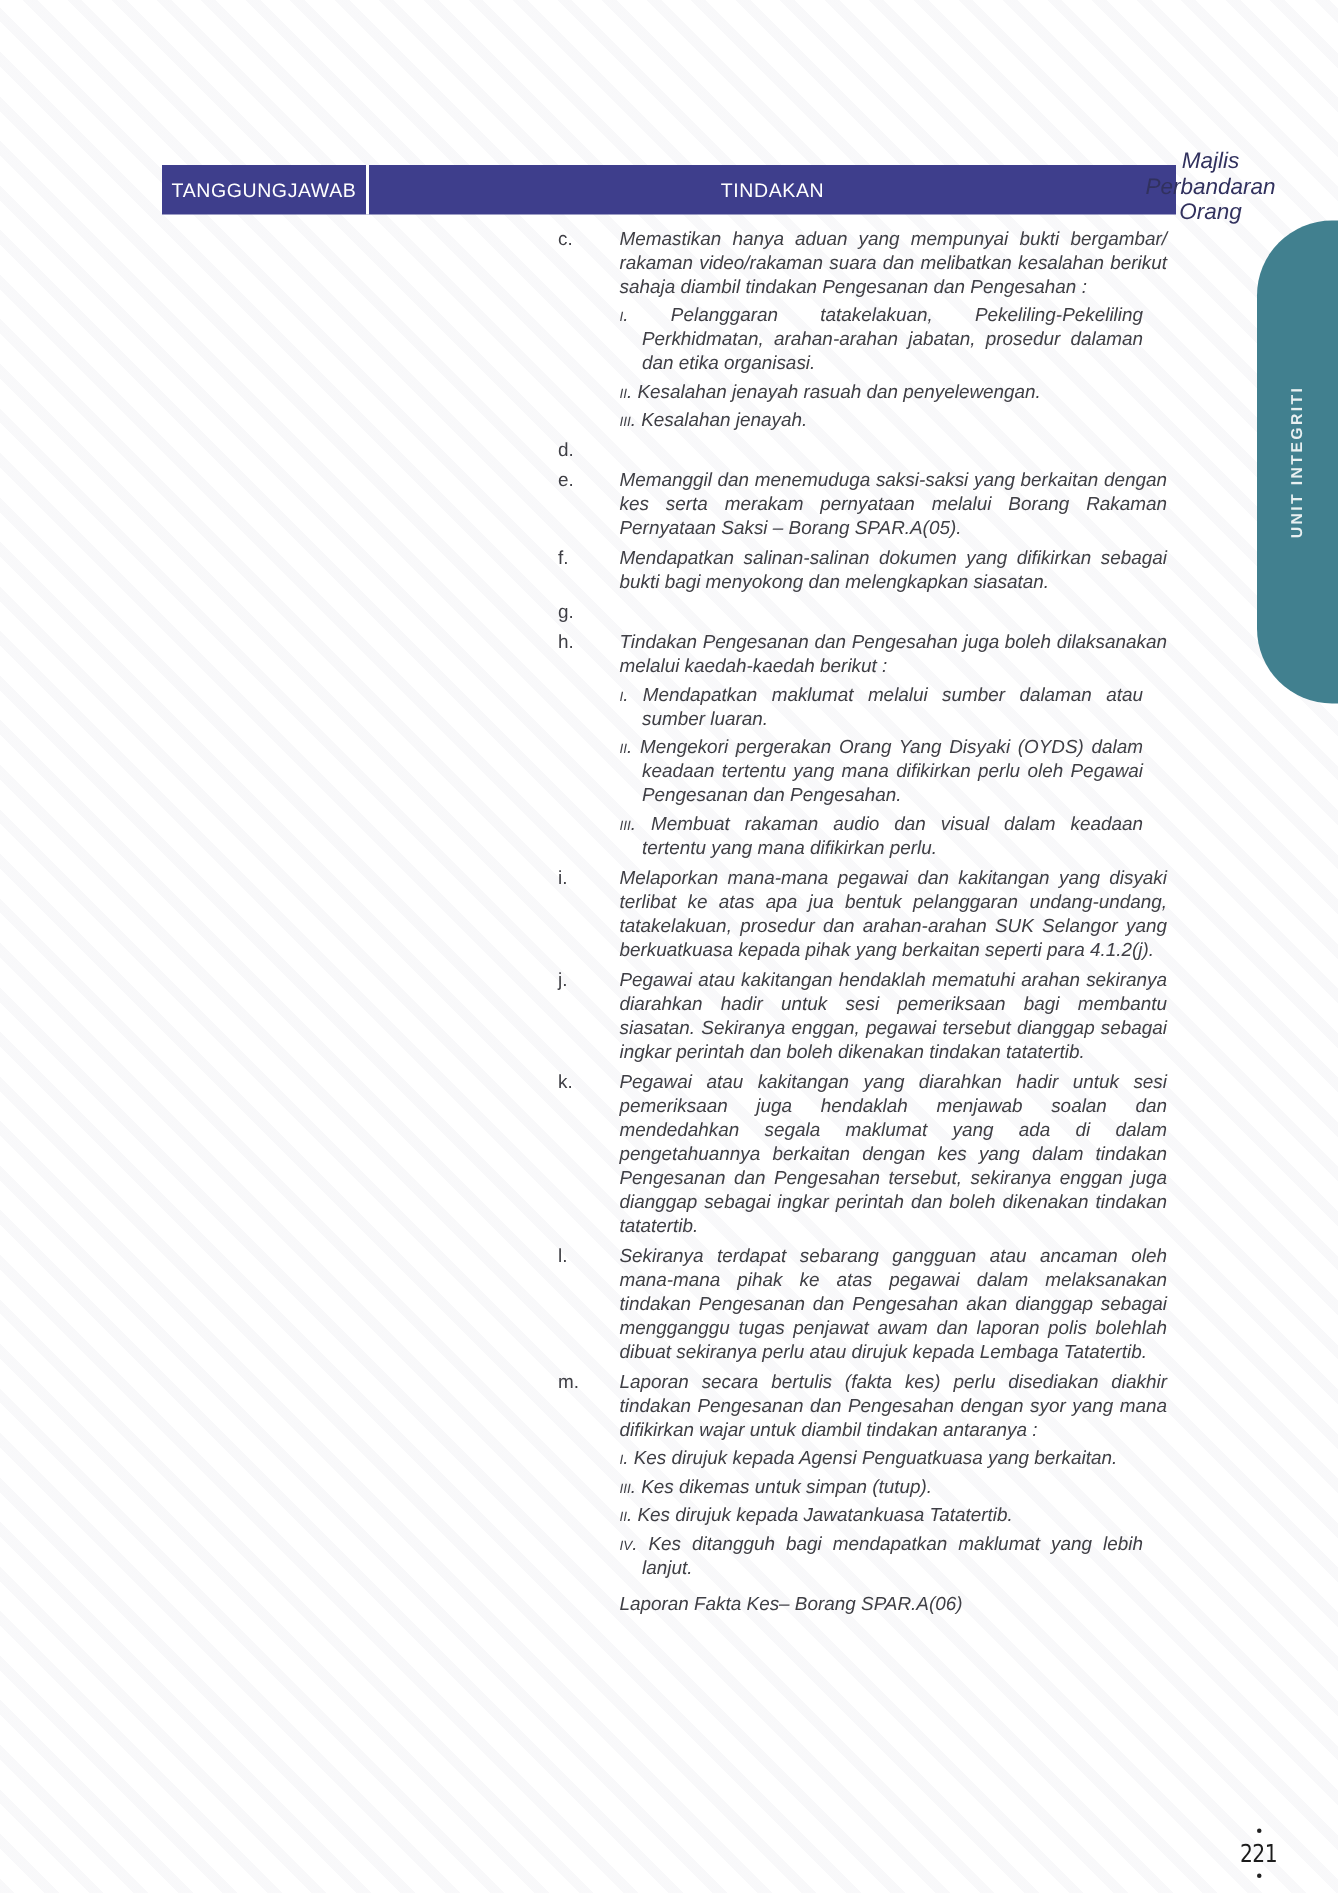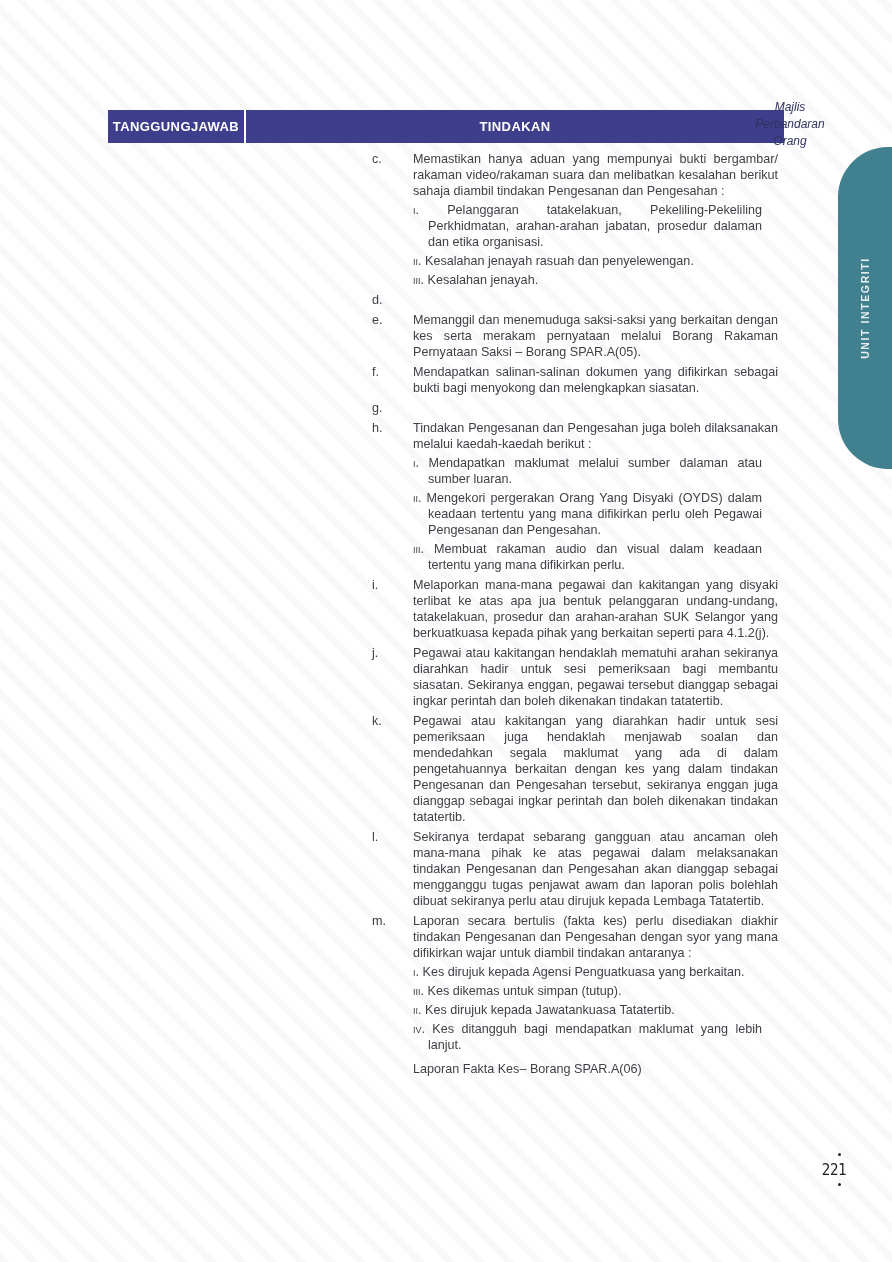--- a/index.html
+++ b/index.html
@@ -14,31 +14,31 @@
       rgba(225,225,232,0.22) 0px, rgba(225,225,232,0.22) 7px,
       rgba(255,255,255,0) 7px, rgba(255,255,255,0) 21px);
   }
   
   .thead{
     position:absolute;left:108px;top:110px;width:676px;height:33px;
     background:var(--header-bg,#3e3e8c);
     display:flex;align-items:stretch;
   }
   .th{
-    color:#ffffff;font-weight:bold;font-size:13px;letter-spacing:0.4px;
+    color:#ffffff;font-weight:normal;font-size:13px;letter-spacing:0.4px;
     display:flex;align-items:center;justify-content:center;
   }
   .th-left{width:136px;}
   .th-div{width:2px;background:#ffffff;}
   .th-right{flex:1;}
   
   .org{
-    position:absolute;left:744px;top:99px;width:92px;
+    position:absolute;left:761px;top:99px;width:92px;
     text-align:center;font-style:italic;
-    font-size:12px;line-height:17px;
+    font-size:15px;line-height:17px;
     color:var(--org-color,#31315e);
   }
   
   .tab{
     position:absolute;left:838px;top:147px;width:54px;height:322px;
     background:var(--tab-bg,#41808f);
     border-radius:50px 0 0 50px;
     display:flex;align-items:center;justify-content:center;
   }
   .tab-label{
@@ -49,32 +49,32 @@
   }
   
   .content{
     position:absolute;left:372px;top:151px;width:406px;
     color:var(--text-color,#3f3f45);
     font-size:12.6px;line-height:16px;
   }
   .item{display:flex;margin-top:4px;}
   .item:first-child{margin-top:0;}
   .label{width:41px;flex:none;}
-  .body{flex:1;}
+  .body{flex:1;font-style:italic;}
   .text{margin:0;text-align:justify;}
   .sub{
     margin:3px 16px 0 0;text-align:justify;
     padding-left:15px;text-indent:-15px;
   }
   .roman{font-variant:small-caps;}
   .footer-note{margin:8px 0 0 0;}
   
   .pageno{
-    position:absolute;left:818px;top:1153px;width:42px;
-    color:#1c1c1c;
+    position:absolute;left:818px;top:1219px;width:42px;
+    text-align:center;color:#1c1c1c;
   }
   .dot{display:block;width:3px;height:3px;border-radius:50%;background:#222;margin:0 auto;}
   .num{
     font-family:"DejaVu Sans", sans-serif;
     font-size:16.5px;font-weight:500;letter-spacing:-0.5px;
     transform:scaleX(0.82);margin:4px 0;
   }
 </style>
 </head>
 <body>

